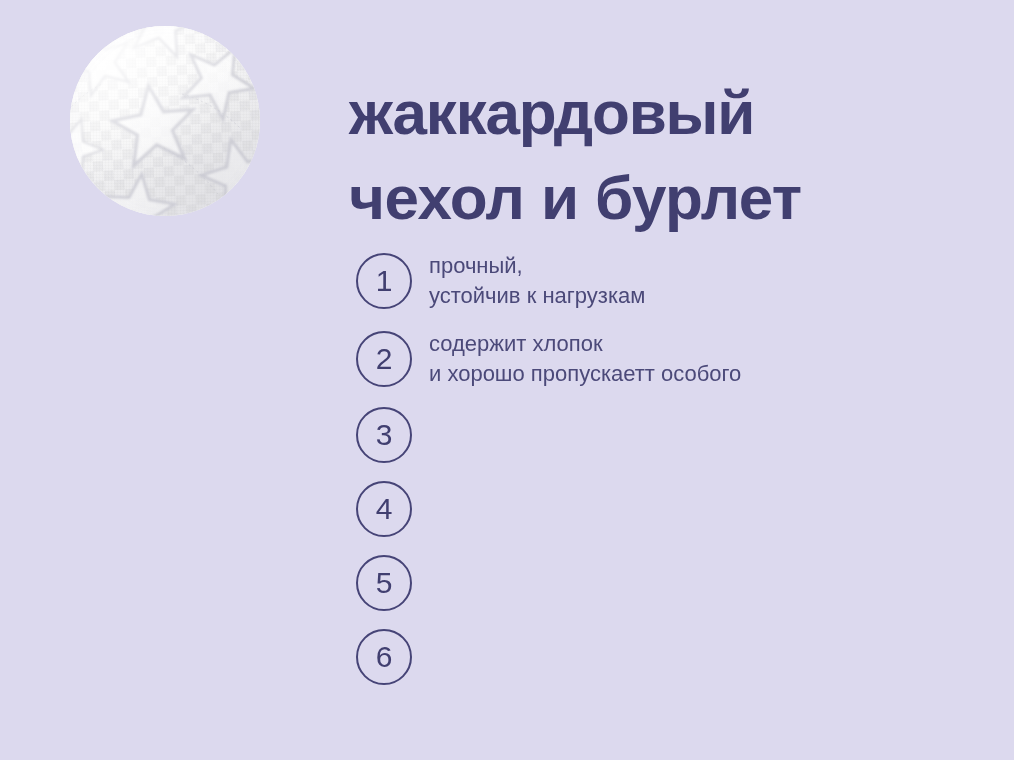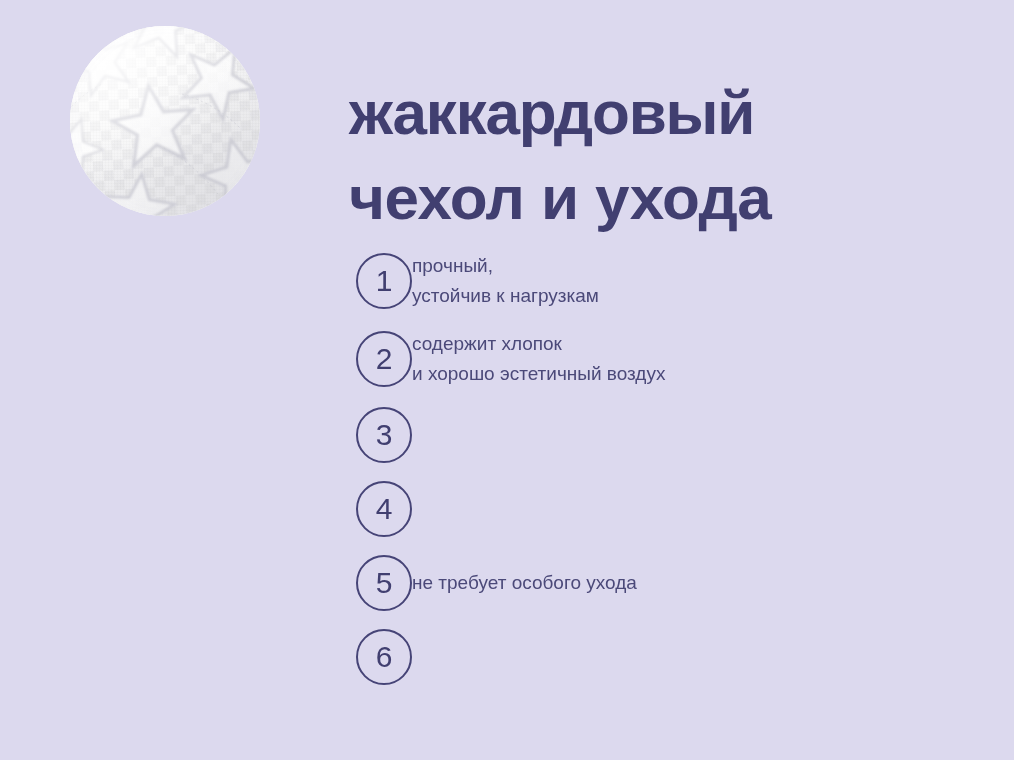--- a/index.html
+++ b/index.html
@@ -133,22 +133,23 @@
     border: 2px solid #464477;
     border-radius: 50%;
     box-sizing: border-box;
     color: #413f70;
     font-size: 30px;
     font-weight: 400;
     line-height: 52px;
     text-align: center;
   }
   .feature-text {
+    margin-left: 17px;
     color: #4b4979;
-    font-size: 19px;
+    font-size: 22px;
     line-height: 30px;
     font-weight: 400;
     white-space: pre-line;
   }
 </style>
 </head>
 <body>
 
 <div id="slide">
 
@@ -199,48 +200,47 @@
           <path d="M20,120 q16,-22 40,-34"></path>
         </g>
       </svg>
       <div class="fabric-shade"></div>
       <div class="fabric-vignette"></div>
     </div>
   </div>
 
   <h1 class="headline">
     <span class="hl-line hl-line-1">жаккардовый</span>
-    <span class="hl-line hl-line-2">чехол и ухода</span>
+    <span class="hl-line hl-line-2">чехол и бурлет</span>
   </h1>
 
   <div class="features">
 
     <div class="feature">
       <div class="feature-num">1</div>
       <div class="feature-text">прочный,
 устойчив к нагрузкам</div>
     </div>
 
     <div class="feature">
       <div class="feature-num">2</div>
       <div class="feature-text">содержит хлопок
-и хорошо эстетичный воздух</div>
+и хорошо пропускаетт особого</div>
     </div>
 
     <div class="feature">
       <div class="feature-num">3</div>
     </div>
 
     <div class="feature">
       <div class="feature-num">4</div>
     </div>
 
     <div class="feature">
       <div class="feature-num">5</div>
-      <div class="feature-text">не требует особого ухода</div>
     </div>
 
     <div class="feature">
       <div class="feature-num">6</div>
     </div>
 
   </div>
 
 </div>
 

